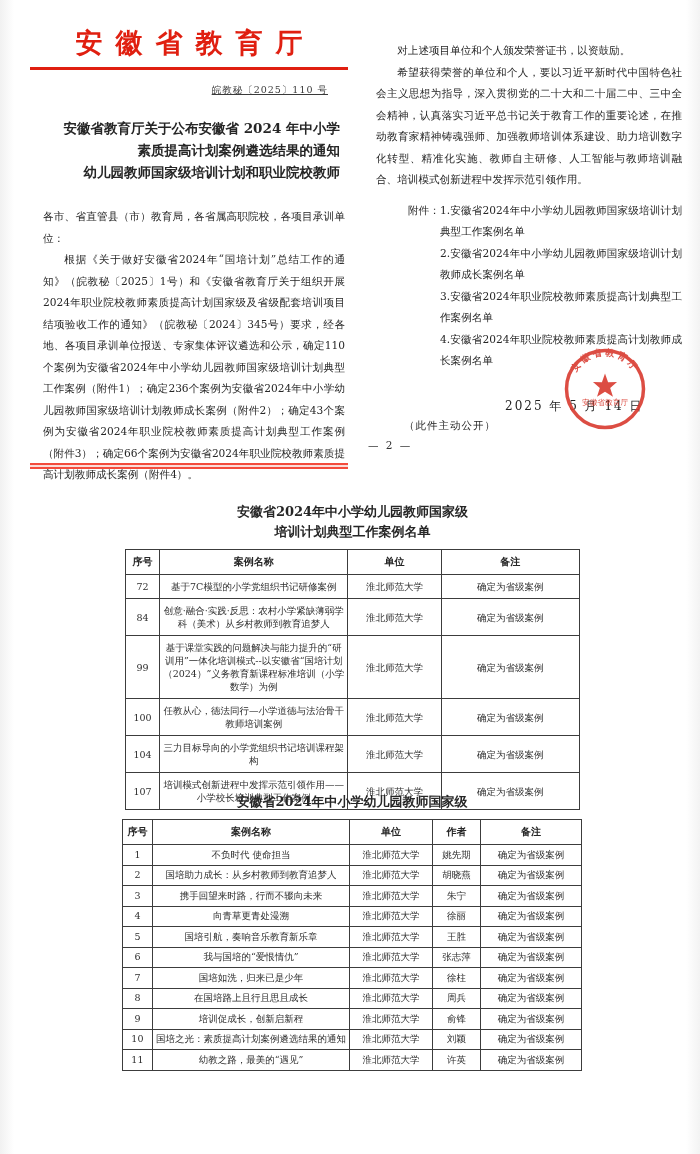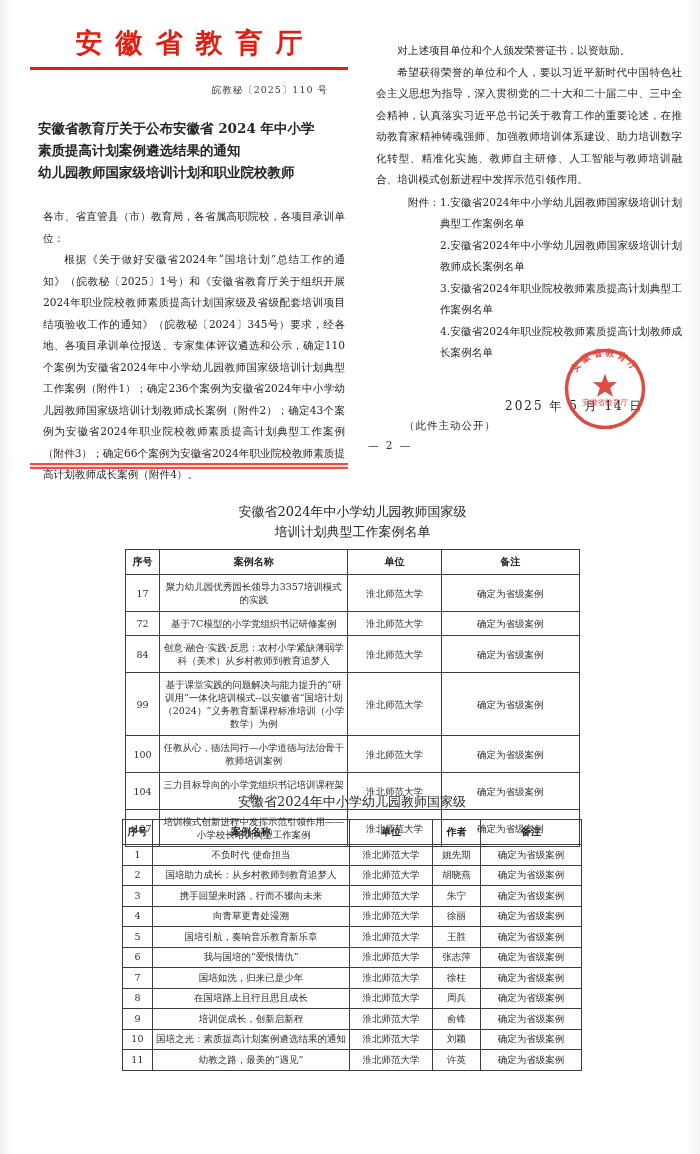--- a/index.html
+++ b/index.html
@@ -16,44 +16,44 @@
     font-family:"DejaVu Serif","Liberation Serif",serif;
     color:var(--ink);overflow:hidden;
   }
   
   .p1{position:absolute;left:30px;top:26px;width:318px;}
   .agency{
     color:var(--red-head);font-size:27px;font-weight:bold;
     text-align:center;letter-spacing:13px;text-indent:13px;line-height:34px;
   }
   .red-rule{height:3px;background:var(--red-head);margin-top:7px;}
-  .doc-number{margin-top:14px;padding-right:20px;text-align:right;font-size:9.5px;color:#3a3a3a;letter-spacing:1px;}
-  .doc-title{margin:20px 8px 0 8px;font-size:13.5px;font-weight:bold;text-align:left;line-height:22px;}
+  .doc-number{margin-top:14px;padding-right:20px;text-align:right;font-size:9.5px;color:#3a3a3a;letter-spacing:1px;text-decoration:underline;}
+  .doc-title{margin:20px 8px 0 8px;font-size:13.5px;font-weight:bold;text-align:right;line-height:22px;}
   .salutation{margin:23px 3px 0 13px;font-size:10.6px;line-height:21.5px;text-align:justify;}
   .body-par{margin:0 3px 0 13px;font-size:10.6px;line-height:21.5px;text-align:justify;text-indent:2em;}
   .red-double{
     position:absolute;left:30px;top:463px;width:318px;height:2px;
     border-top:2px solid var(--red-line);border-bottom:2px solid var(--red-line);
     background:#fcdcd8;
   }
   
   .p2{position:absolute;left:376px;top:40px;width:306px;font-size:10.6px;line-height:21.5px;}
   .p2 p{margin:0;text-align:justify;text-indent:2em;}
-  .attach{display:flex;margin-top:1px;align-items:flex-start;}
+  .attach{display:flex;margin-top:9px;align-items:flex-start;}
   .attach-label{flex:0 0 32px;margin-left:32px;white-space:nowrap;}
   .attach-items{flex:1;}
   .attach-items div{text-align:justify;}
   .seal{position:absolute;left:563px;top:347px;width:84px;height:84px;opacity:.88;z-index:5;}
   .seal-date{position:absolute;left:505px;top:398px;width:170px;font-size:12px;letter-spacing:2px;color:#222;z-index:2;}
   .publicity{position:absolute;left:404px;top:419px;font-size:10.5px;letter-spacing:1px;}
   .page-num{position:absolute;left:368px;top:439px;font-size:10.5px;color:#333;letter-spacing:2px;}
   
   .tblock1{position:absolute;left:125px;top:502px;width:455px;}
   .tblock2{position:absolute;left:122px;top:792px;width:460px;}
-  .tbl-title{font-size:13px;font-weight:normal;text-align:center;line-height:20px;}
+  .tbl-title{font-size:13px;font-weight:bold;text-align:center;line-height:20px;}
   table{border-collapse:collapse;width:100%;margin-top:7px;table-layout:fixed;}
   th,td{border:1px solid var(--table-line);text-align:center;vertical-align:middle;word-break:break-all;}
   table{border:1.5px solid var(--table-line);}
   th{font-size:10px;font-weight:bold;padding:5px 3px;}
   .tblock1 td{font-size:9.5px;padding:5px 3px;line-height:13px;color:#2d2d2d;}
   .tblock2 td{font-size:9.5px;padding:3.5px 3px;line-height:12.5px;color:#2d2d2d;}
 </style>
 </head>
 <body>
 
@@ -114,26 +114,20 @@
         </colgroup>
       <thead>
         <tr>
           <th>序号</th>
           <th>案例名称</th>
           <th>单位</th>
           <th>备注</th>
         </tr>
       </thead>
       <tbody>
-          <tr>
-            <td>17</td>
-            <td>聚力幼儿园优秀园长领导力3357培训模式的实践</td>
-            <td>淮北师范大学</td>
-            <td>确定为省级案例</td>
-          </tr>
           <tr>
             <td>72</td>
             <td>基于7C模型的小学党组织书记研修案例</td>
             <td>淮北师范大学</td>
             <td>确定为省级案例</td>
           </tr>
           <tr>
             <td>84</td>
             <td>创意·融合·实践·反思：农村小学紧缺薄弱学科（美术）从乡村教师到教育追梦人</td>
             <td>淮北师范大学</td>

